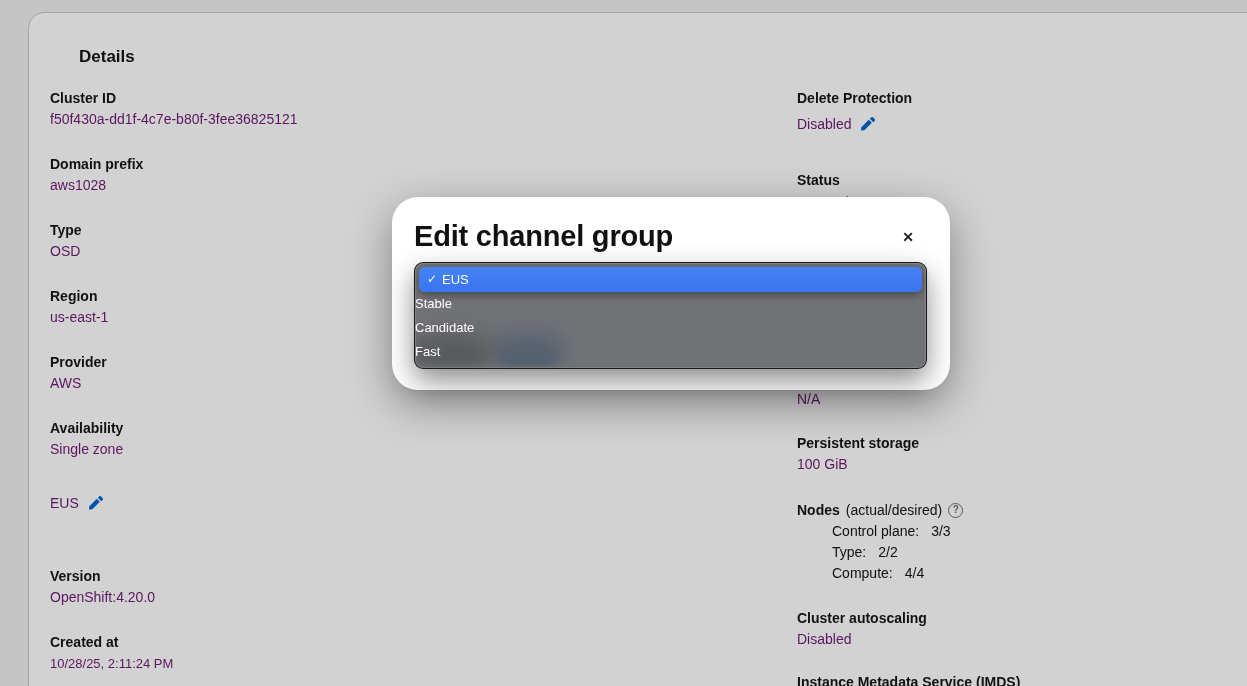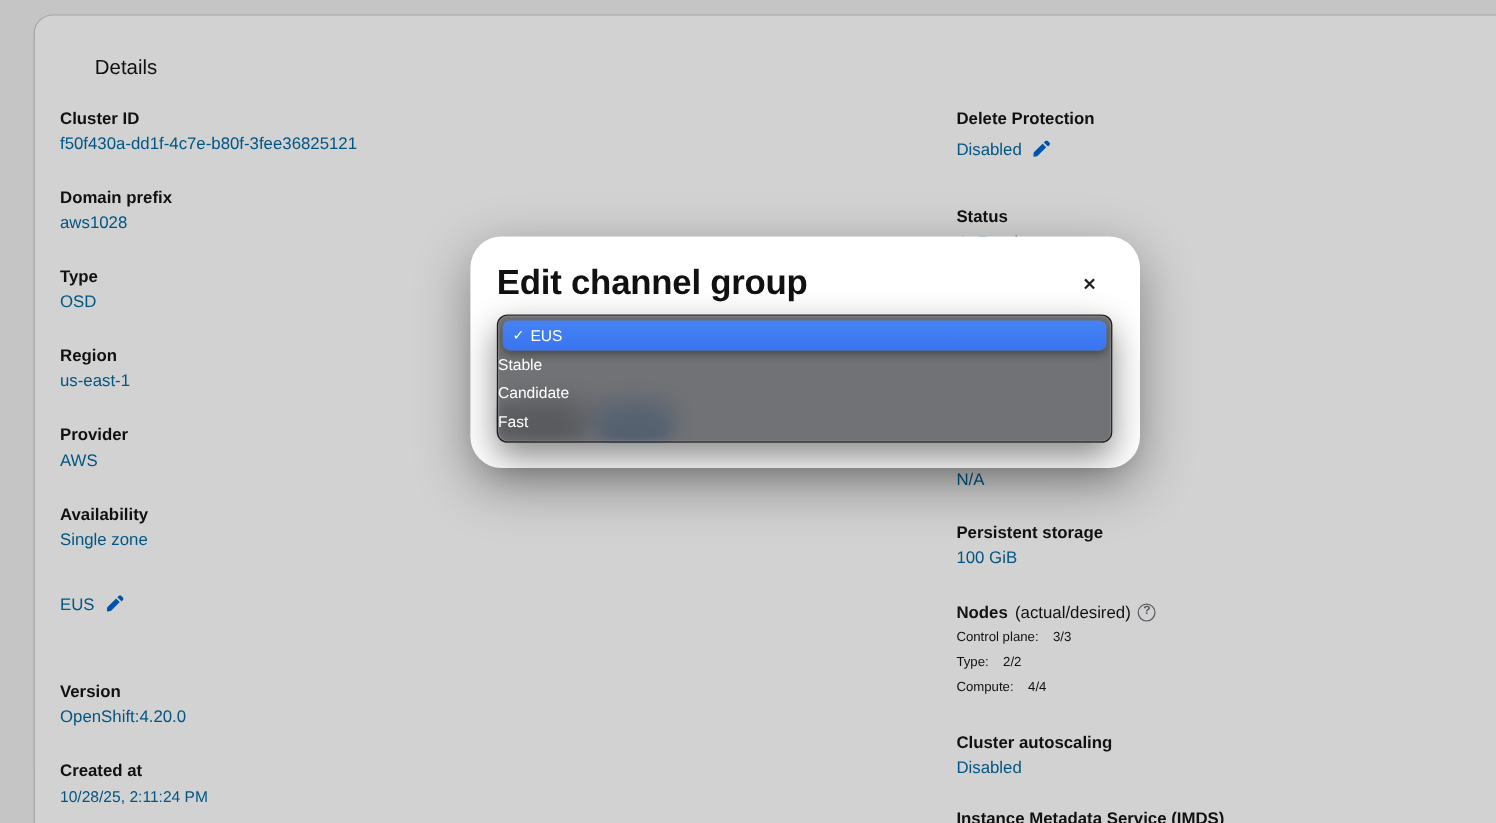--- a/index.html
+++ b/index.html
@@ -9,36 +9,36 @@
     font-family:"Liberation Sans","DejaVu Sans",sans-serif;
     color:#151515;
   }
   
   .card{
     position:absolute;left:28px;top:12px;width:1260px;height:800px;
     background:#ffffff;border:1px solid #c7c7c7;border-radius:16px;
   }
   .section-title{
     position:absolute;left:50px;top:34px;
-    font-size:17px;font-weight:400;line-height:20px;
+    font-size:17px;font-weight:700;line-height:20px;
   }
   .field{position:absolute;width:340px;}
   .lbl{font-size:14px;font-weight:700;line-height:18px;color:#151515;}
-  .val{font-size:14px;font-weight:400;line-height:18px;color:#0369a1;margin-top:3px;white-space:pre-wrap;}
+  .val{font-size:14px;font-weight:400;line-height:18px;color:#701a75;margin-top:3px;white-space:pre-wrap;}
   .val.small{font-size:13px;margin-top:4px;}
   .val-edit{display:flex;align-items:center;gap:9px;margin-top:8px;}
   .edit-btn{
     display:inline-flex;align-items:center;justify-content:center;
     width:16px;height:16px;border:none;background:transparent;padding:0;cursor:pointer;
   }
   .edit-btn svg{width:14px;height:14px;fill:#0066cc;}
   .inline-pair{display:flex;gap:0;}
   .status-row{display:flex;align-items:center;gap:7px;margin-top:4px;}
   .status-dot{width:11px;height:11px;border-radius:50%;background:#3e8635;flex:0 0 auto;}
-  .nodes-line{font-size:11px;line-height:18px;margin-top:3px;display:flex;gap:12px;}
+  .nodes-line{font-size:14px;line-height:18px;margin-top:3px;display:flex;gap:12px;margin-left:35px;}
   .nodes-head{display:flex;align-items:center;gap:6px;}
   .nodes-head .suffix{font-weight:400;}
   .help-icon{
     width:15px;height:15px;border:1.4px solid #6a6e73;border-radius:50%;
     display:inline-flex;align-items:center;justify-content:center;
     font-size:10px;font-weight:700;color:#6a6e73;line-height:1;cursor:pointer;box-sizing:border-box;
   }
   
   .backdrop{
     position:absolute;left:0;top:0;width:1247px;height:686px;

